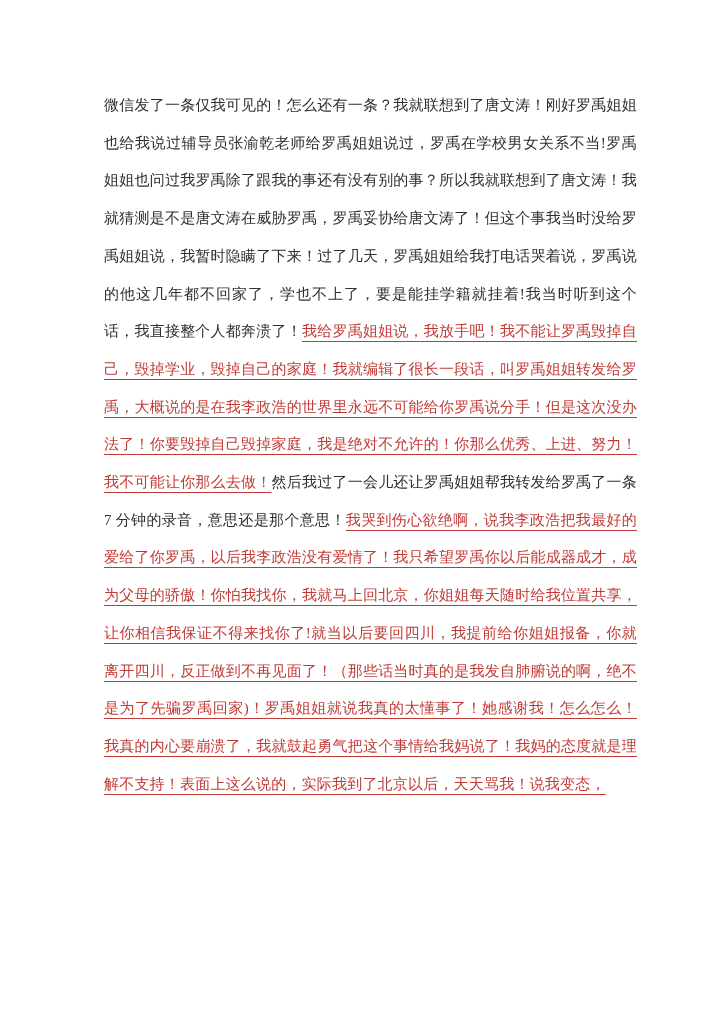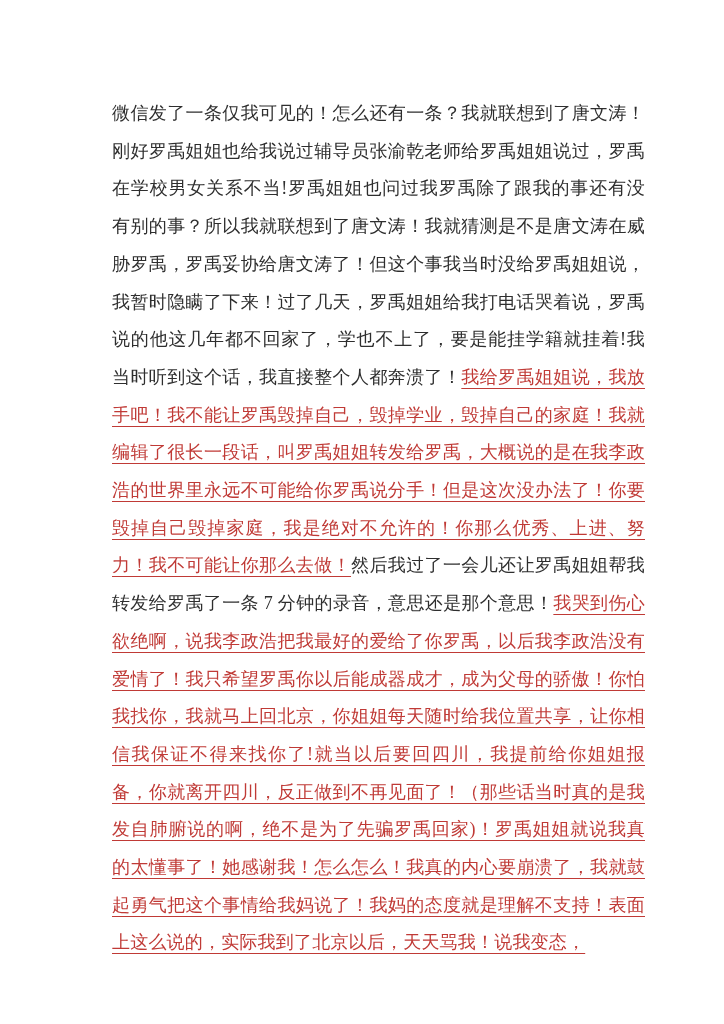--- a/index.html
+++ b/index.html
@@ -13,23 +13,23 @@
     height: 1024px;
     background: var(--page-bg, #ffffff);
     overflow: hidden;
     margin: 0 auto;
   }
   .doc-paragraph {
     position: absolute;
     left: 100px;
     top: 83px;
     width: 533px;
-    margin: 12px;
+    margin: 4px;
     font-family: "Liberation Serif", "DejaVu Serif", serif;
-    font-size: 18px;
+    font-size: 15px;
     line-height: 37.7px;
     letter-spacing: 0.2px;
     color: var(--text-color, #2e2e2e);
     text-align: justify;
     text-justify: inter-ideograph;
     word-break: break-all;
   }
   .run {
     color: var(--text-color, #2e2e2e);
   }

